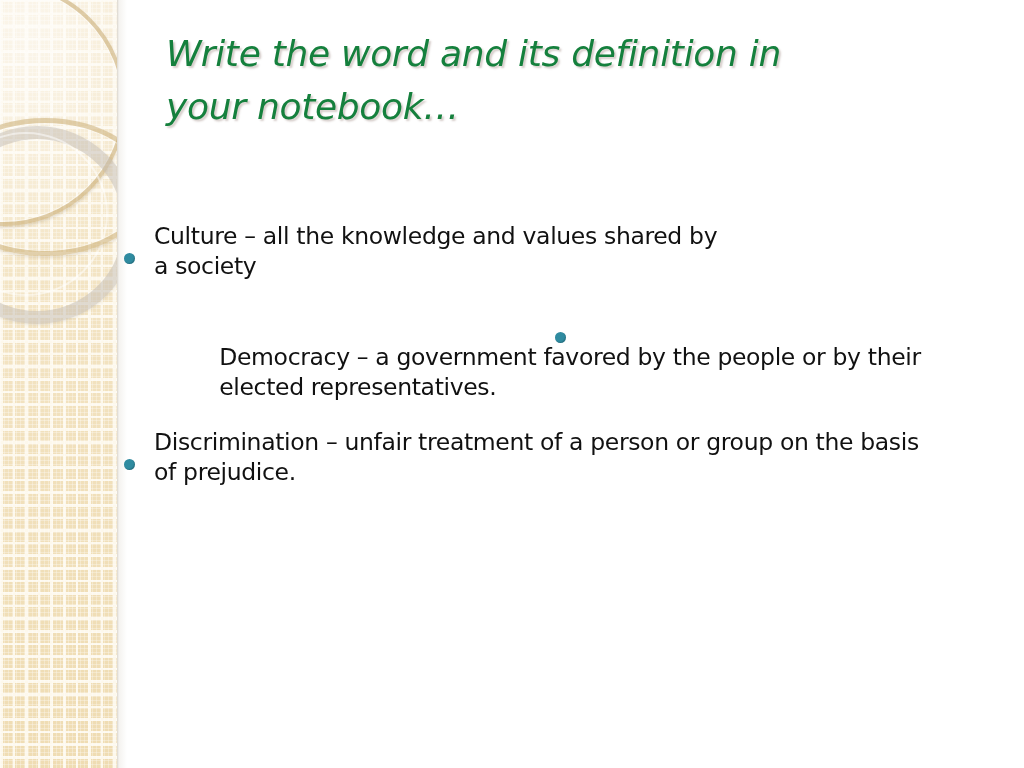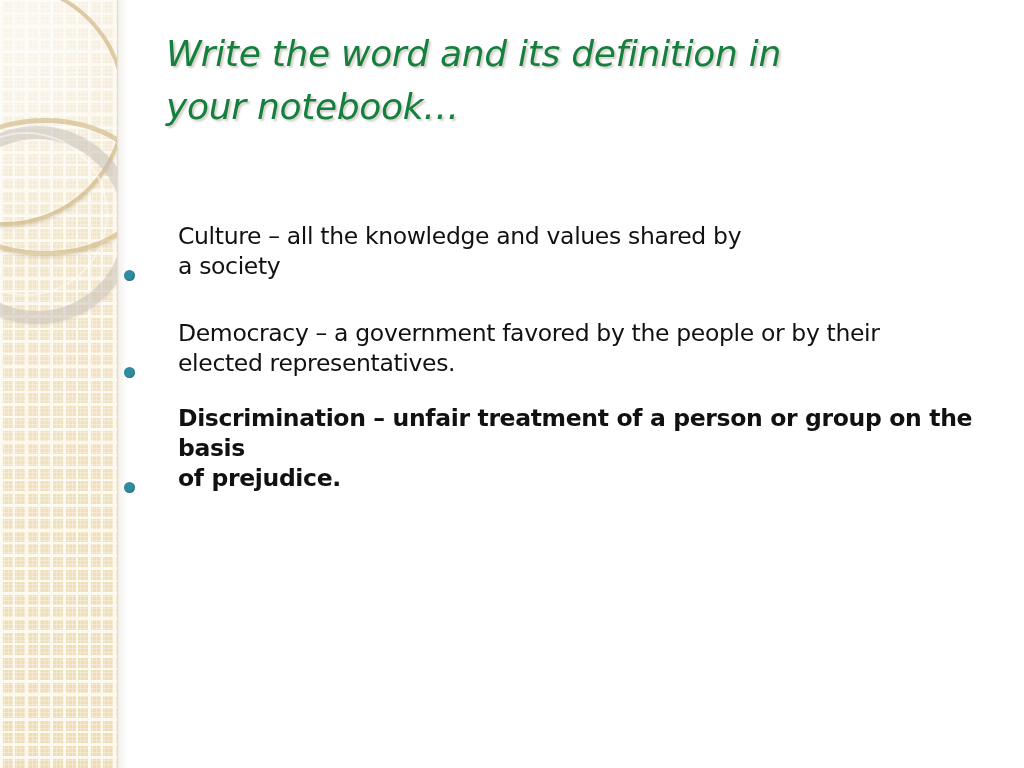--- a/index.html
+++ b/index.html
@@ -139,23 +139,22 @@
   
   #bullet-list {
     position: absolute;
     left: 124px;
     top: 222px;
     width: 892px;
   }
   .bullet-row {
     position: relative;
     display: flex;
-    align-items: flex-end;
+    align-items: center;
     padding-left: 0;
-    gap: 24px;
   }
   .bullet-dot {
     flex: 0 0 auto;
     width: 11px;
     height: 11px;
     border-radius: 50%;
     background: #2f8ba0;
     margin-top: 13px;
     margin-right: 19px;
     box-shadow: inset -1px -1px 1px rgba(0,0,0,0.18);
@@ -165,22 +164,22 @@
     font-family: "DejaVu Sans", sans-serif;
     font-size: 23.5px;
     line-height: 1.26;
     color: #111111;
     letter-spacing: -0.35px;
     white-space: pre-line;
   }
   
   .bullet-row[data-gap="large"] { margin-bottom: 38px; }
   .bullet-row[data-gap="medium"] { margin-bottom: 30px; }
-  .bullet-row[data-gap="small"] { margin-bottom: 26px; }
-  .bullet-row[data-gap="none"] { margin-bottom: 16px; font-weight: bold; }
+  .bullet-row[data-gap="small"] { margin-bottom: 26px; flex-direction: column; }
+  .bullet-row[data-gap="none"] { margin-bottom: 16px; }
 </style>
 </head>
 <body>
 
 <div id="slide">
 
   <div id="sidebar">
     <div id="sidebar-wash"></div>
     <div class="ring" id="ring-gold-large"></div>
     <div class="ring" id="ring-gray"></div>

